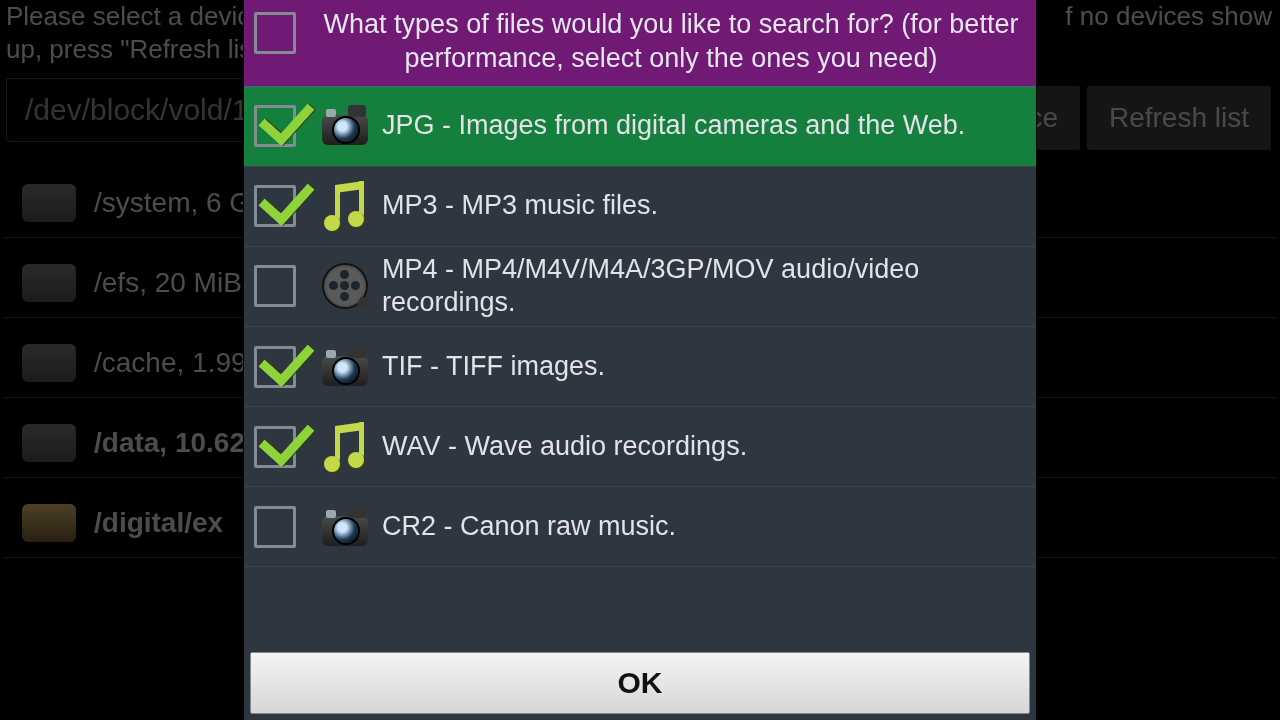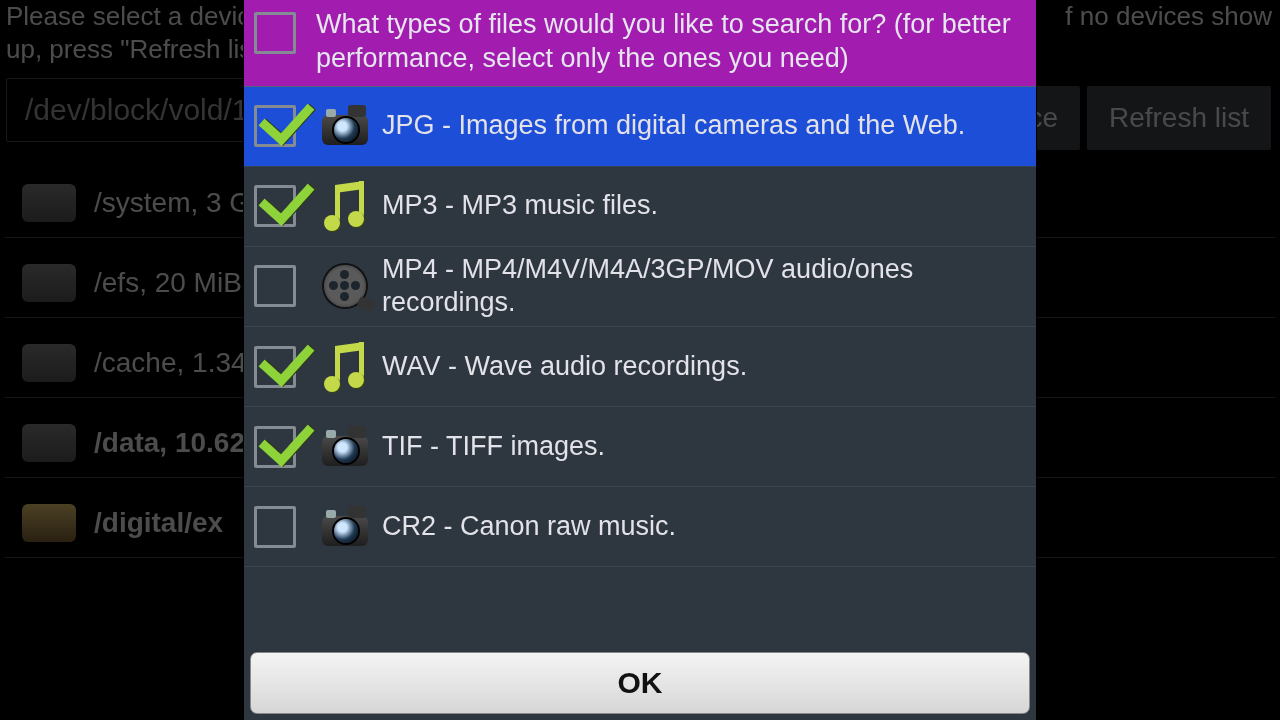--- a/index.html
+++ b/index.html
@@ -73,22 +73,23 @@
     width: 792px; height: 720px;
     background: #2e3740;
     box-shadow: 0 0 0 1px #000;
     display: flex; flex-direction: column;
   }
 
   .dlg-header {
     display: flex;
     align-items: center;
     padding: 8px 10px 10px 10px;
-    background: #a21caf;
+    background: #701a75;
     border-bottom: 1px solid #52617a;
+    text-align: center;
   }
   .dlg-header .chk-box {
     margin-top: 4px;
     align-self: flex-start;
   }
   .dlg-header .hdr-text {
     flex: 1;
     color: #e6e6ee;
     font-size: 27px;
     line-height: 1.25;
@@ -99,21 +100,21 @@
     flex: 1;
     overflow: hidden;
   }
   .dlg-item {
     display: flex;
     align-items: center;
     min-height: 80px;
     padding: 6px 10px;
     border-bottom: 1px solid #384452;
   }
-  .dlg-item:first-child { background: #1d4ed8; }
+  .dlg-item:first-child { background: #15803d; }
   .dlg-item .lbl {
     flex: 1;
     color: #e2e2e8;
     font-size: 27px;
     line-height: 1.25;
     margin-left: 10px;
   }
 
   .chk-box {
     width: 42px; height: 42px;
@@ -221,21 +222,21 @@
   }
 
   
   .dlg-footer {
     padding: 6px;
   }
   .ok-btn {
     width: 100%; height: 62px;
     background: linear-gradient(#f4f4f4,#d6d6d6);
     border: 1px solid #888;
-    border-radius: 7px;
+    border-radius: 2px;
     color: #111;
     font-size: 30px;
     font-weight: 600;
     display:flex; align-items:center; justify-content:center;
   }
 </style>
 </head>
 <body>
 
 <div class="bg-wrap">
@@ -252,29 +253,29 @@
   <div class="bg-btn" style="right:200px">
     <span>vice</span>
   </div>
   <div class="bg-btn" style="right:9px">
     <span>Refresh list</span>
   </div>
 
   <div id="bg-rows">
       <div class="bg-row" style="top: 168px;">
         <div class="disk"></div>
-        <span>/system, 3 G</span>
+        <span>/system, 6 G</span>
       </div>
       <div class="bg-row" style="top: 248px;">
         <div class="disk"></div>
         <span>/efs, 20 MiB</span>
       </div>
       <div class="bg-row" style="top: 328px;">
         <div class="disk"></div>
-        <span>/cache, 1.34</span>
+        <span>/cache, 1.99</span>
       </div>
       <div class="bg-row bold" style="top: 408px;">
         <div class="disk"></div>
         <span>/data, 10.62</span>
       </div>
       <div class="bg-row sel bold" style="top: 488px;">
         <div class="disk"></div>
         <span>/digital/ex</span>
       </div>
     </div>
@@ -312,44 +313,44 @@
         <div class="chk-box"></div>
         <div class="ico reel">
           <div class="disc"></div>
           <div class="hole h1"></div>
           <div class="hole h2"></div>
           <div class="hole h3"></div>
           <div class="hole h4"></div>
           <div class="hole hc"></div>
           <div class="tail"></div>
         </div>
-        <div class="lbl">MP4 - MP4/M4V/M4A/3GP/MOV audio/ones recordings.</div>
+        <div class="lbl">MP4 - MP4/M4V/M4A/3GP/MOV audio/video recordings.</div>
+      </div>
+      <div class="dlg-item">
+        <div class="chk-box checked"></div>
+        <div class="ico cam">
+          <div class="body"></div>
+          <div class="lens"></div>
+          <div class="top"></div>
+          <div class="flash"></div>
+        </div>
+        <div class="lbl">TIF - TIFF images.</div>
       </div>
       <div class="dlg-item">
         <div class="chk-box checked"></div>
         <div class="ico note">
           <div class="beam"></div>
           <div class="s1"></div>
           <div class="s2"></div>
           <div class="n1"></div>
           <div class="n2"></div>
         </div>
         <div class="lbl">WAV - Wave audio recordings.</div>
       </div>
       <div class="dlg-item">
-        <div class="chk-box checked"></div>
-        <div class="ico cam">
-          <div class="body"></div>
-          <div class="lens"></div>
-          <div class="top"></div>
-          <div class="flash"></div>
-        </div>
-        <div class="lbl">TIF - TIFF images.</div>
-      </div>
-      <div class="dlg-item">
         <div class="chk-box"></div>
         <div class="ico cam">
           <div class="body"></div>
           <div class="lens"></div>
           <div class="top"></div>
           <div class="flash"></div>
         </div>
         <div class="lbl">CR2 - Canon raw music.</div>
       </div>
     </div>

